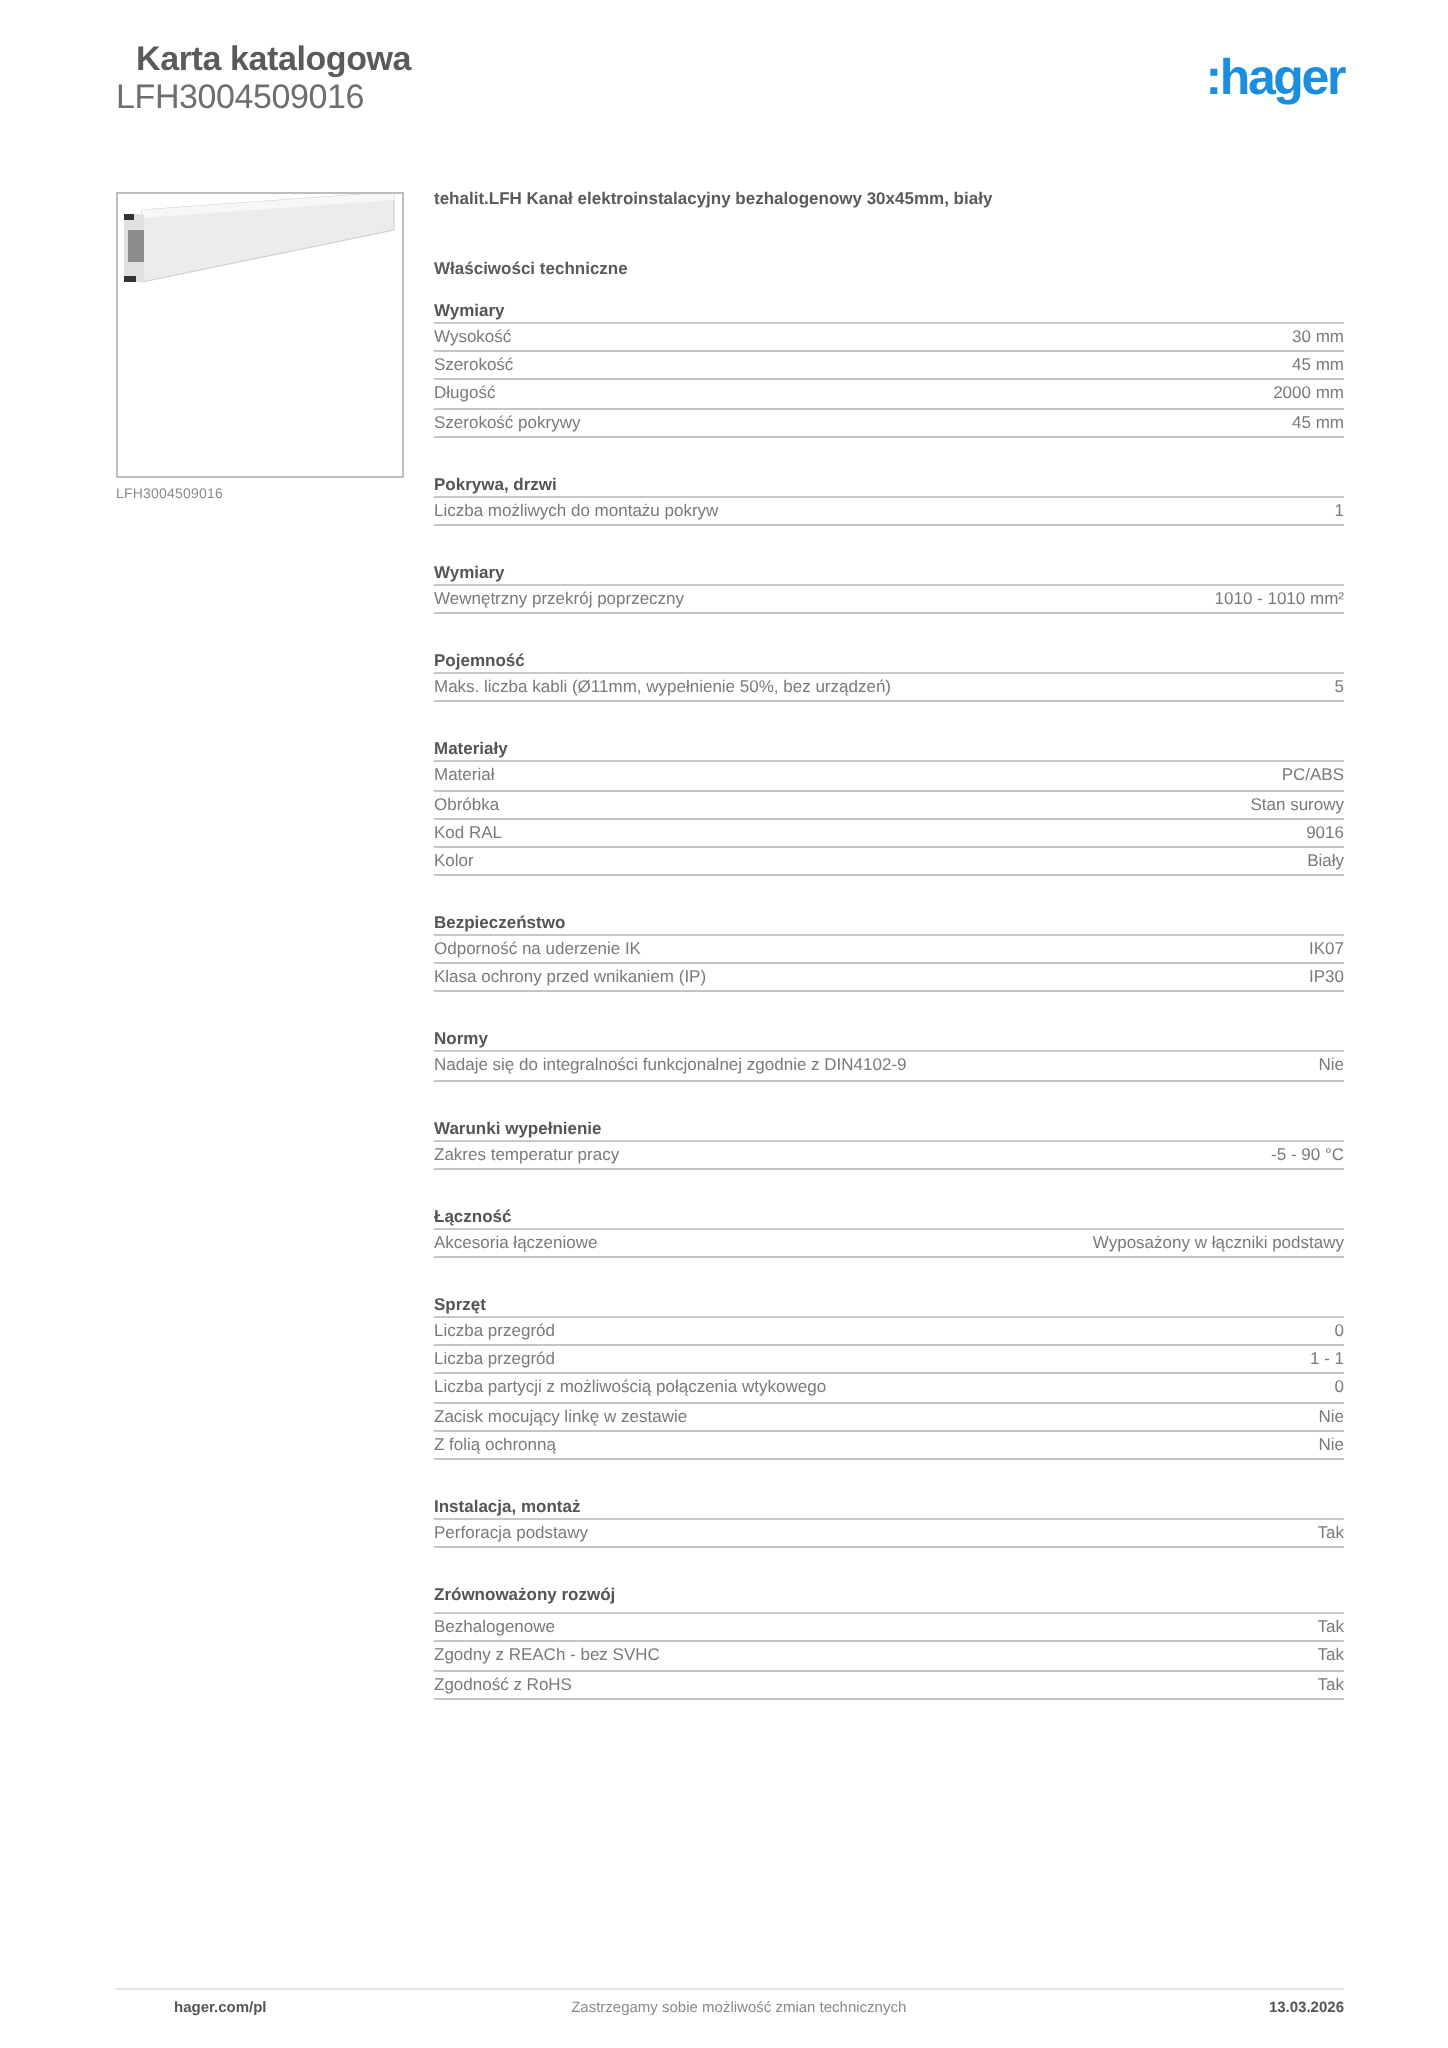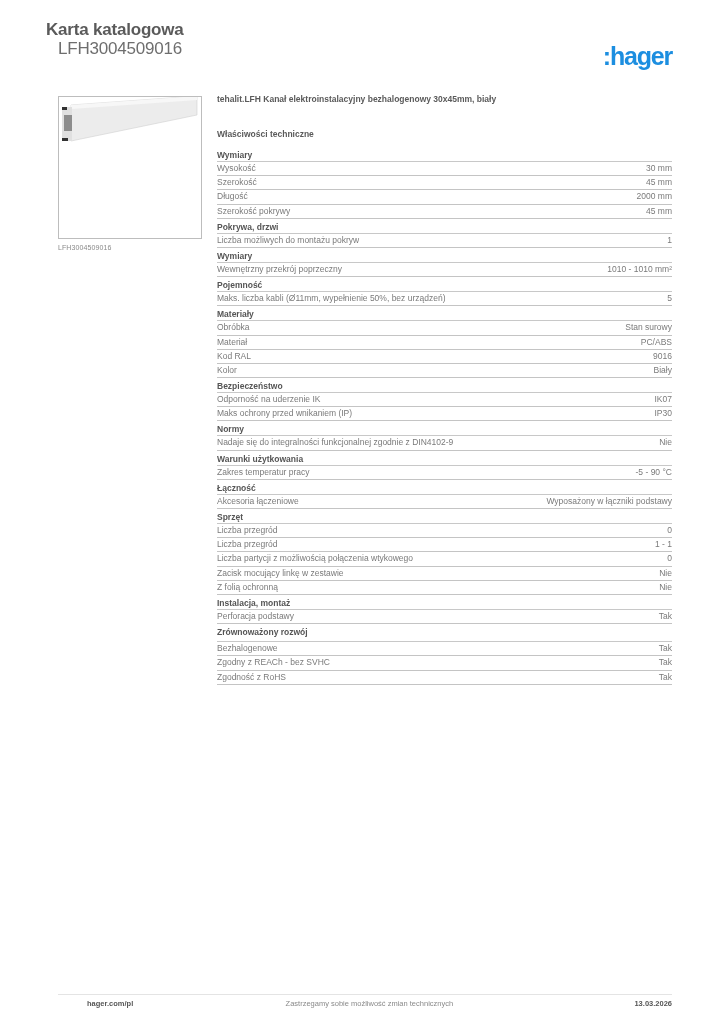--- a/index.html
+++ b/index.html
@@ -1,43 +1,43 @@
 <!DOCTYPE html>
 <html><head>
 <meta charset="utf-8">
 <style>
   html, body { margin: 0; padding: 0; background: #ffffff; }
   body {
     width: 724px; height: 1024px; position: relative; overflow: hidden;
     font-family: "Liberation Sans", sans-serif; color: #6b6b6b;
   }
   .hdr-title {
-    position: absolute; left: 46px; top: 20px;
+    position: absolute; left: 68px; top: 20px;
     font-size: 17px; font-weight: bold; color: #5a5a5a; letter-spacing: -0.2px;
   }
   .hdr-code {
     position: absolute; left: 58px; top: 39px;
     font-size: 17px; color: #6e6e6e; letter-spacing: -0.2px;
   }
   .logo {
-    position: absolute; right: 52px; top: 42px;
+    position: absolute; right: 52px; top: 25px;
     font-size: 25px; font-weight: bold; color: #1c8ee0; letter-spacing: -1.2px;
   }
   .img-box {
     position: absolute; left: 58px; top: 96px; width: 142px; height: 141px;
     border: 1px solid #bdbdbd; background: #fff;
   }
   .img-caption {
     position: absolute; left: 58px; top: 244px;
     font-size: 7px; color: #8a8a8a; letter-spacing: 0.1px;
   }
   .content { position: absolute; left: 217px; top: 94px; width: 455px; }
   .prod-title { font-size: 8.5px; font-weight: bold; color: #5a5a5a; height: 35px; }
   .props-title { font-size: 8.5px; font-weight: bold; color: #5a5a5a; height: 20px; }
-  .group { margin-bottom: 2px; }
+  .group { margin-bottom: 17px; }
   .group-head {
     font-size: 8.5px; font-weight: bold; color: #555;
     height: 12px; line-height: 12px; border-bottom: 1.5px solid #c8c8c8;
   }
   .group-head.spaced { height: 15px; line-height: 12px; }
   .row {
     display: flex; justify-content: space-between;
     font-size: 8.5px; color: #7a7a7a; height: 13.2px; line-height: 13px;
     border-bottom: 1px solid #c4c4c4;
   }
@@ -111,56 +111,56 @@
       <div class="group">
         <div class="group-head">Pojemność</div>
         <div class="row">
           <span>Maks. liczba kabli (Ø11mm, wypełnienie 50%, bez urządzeń)</span>
           <span class="v">5</span>
         </div>
       </div>
       <div class="group">
         <div class="group-head">Materiały</div>
         <div class="row">
+          <span>Materiał</span>
+          <span class="v">PC/ABS</span>
+        </div>
+        <div class="row">
           <span>Obróbka</span>
           <span class="v">Stan surowy</span>
         </div>
         <div class="row">
-          <span>Materiał</span>
-          <span class="v">PC/ABS</span>
-        </div>
-        <div class="row">
           <span>Kod RAL</span>
           <span class="v">9016</span>
         </div>
         <div class="row">
           <span>Kolor</span>
           <span class="v">Biały</span>
         </div>
       </div>
       <div class="group">
         <div class="group-head">Bezpieczeństwo</div>
         <div class="row">
           <span>Odporność na uderzenie IK</span>
           <span class="v">IK07</span>
         </div>
         <div class="row">
-          <span>Maks ochrony przed wnikaniem (IP)</span>
+          <span>Klasa ochrony przed wnikaniem (IP)</span>
           <span class="v">IP30</span>
         </div>
       </div>
       <div class="group">
         <div class="group-head">Normy</div>
         <div class="row">
           <span>Nadaje się do integralności funkcjonalnej zgodnie z DIN4102-9</span>
           <span class="v">Nie</span>
         </div>
       </div>
       <div class="group">
-        <div class="group-head">Warunki użytkowania</div>
+        <div class="group-head">Warunki wypełnienie</div>
         <div class="row">
           <span>Zakres temperatur pracy</span>
           <span class="v">-5 - 90 °C</span>
         </div>
       </div>
       <div class="group">
         <div class="group-head">Łączność</div>
         <div class="row">
           <span>Akcesoria łączeniowe</span>
           <span class="v">Wyposażony w łączniki podstawy</span>

